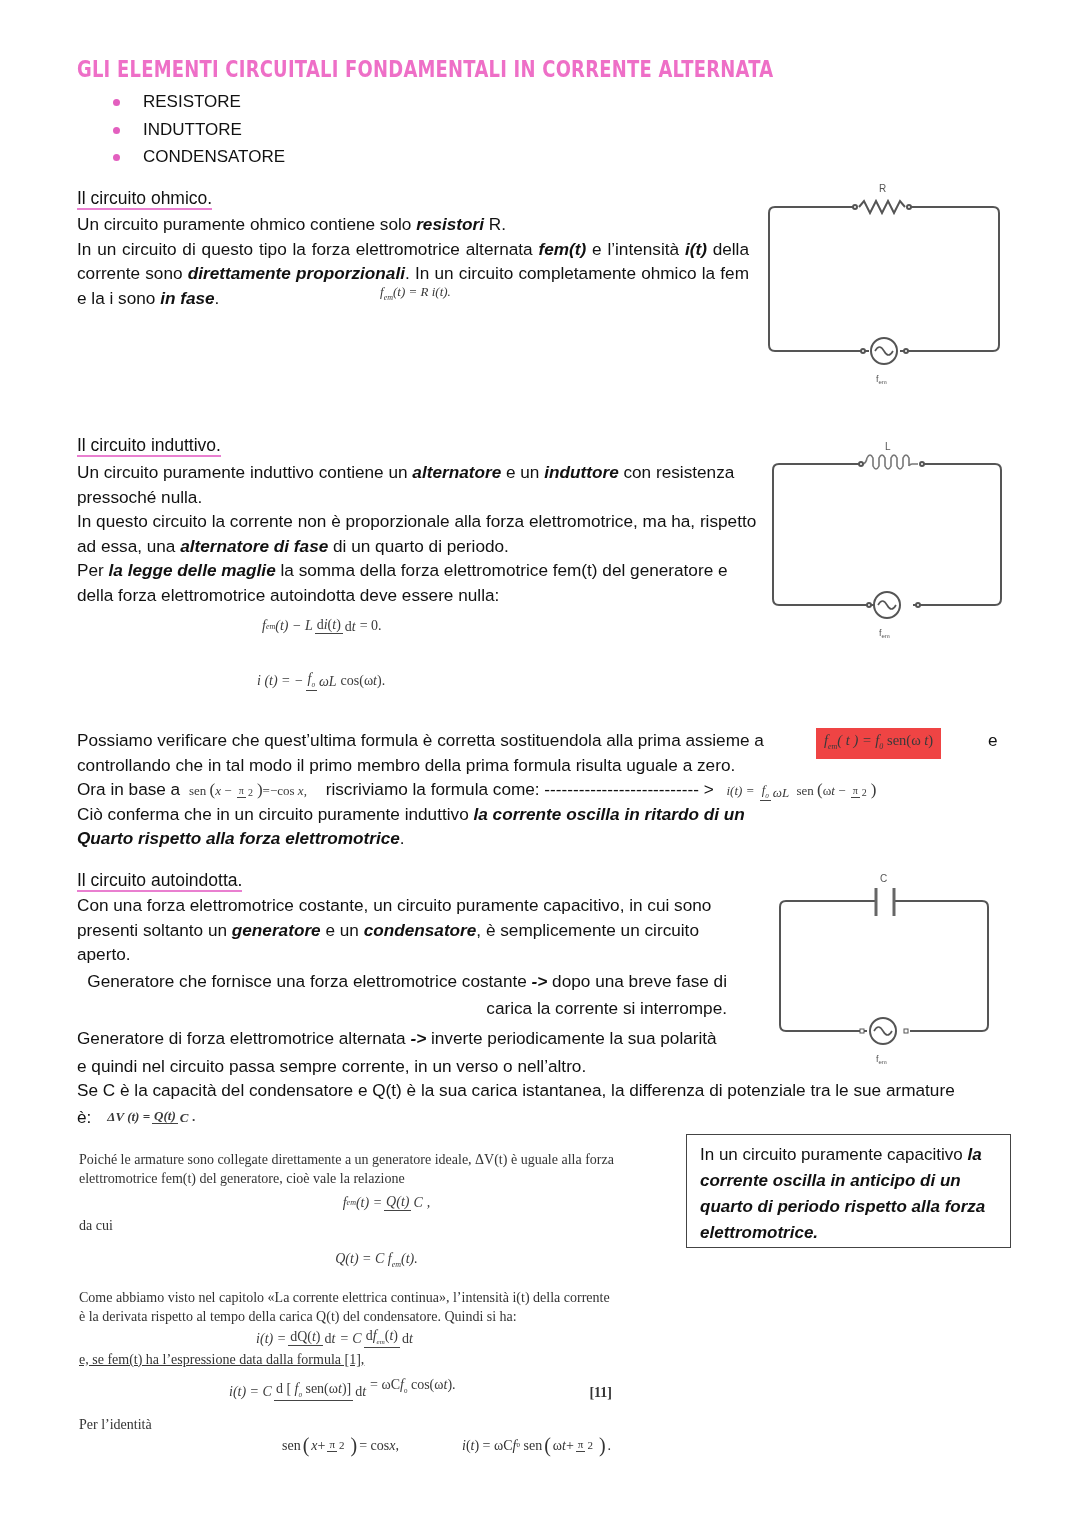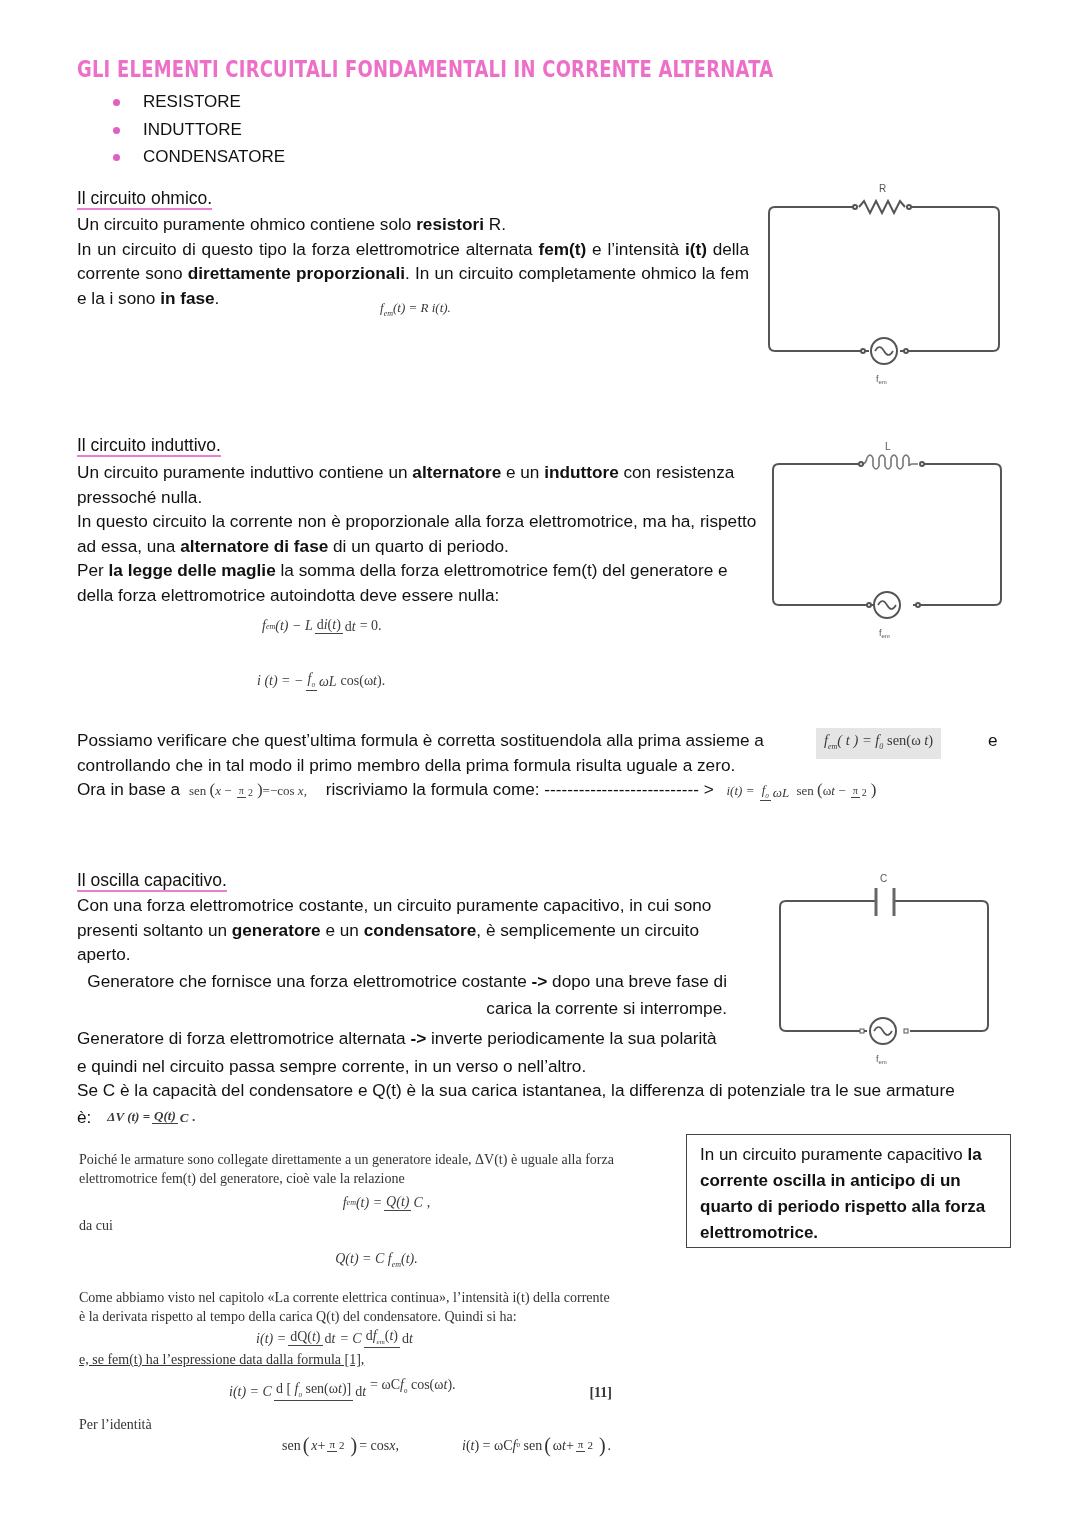--- a/index.html
+++ b/index.html
@@ -10,48 +10,48 @@
     left: 77px; top: 56px; font-family: "DejaVu Sans", sans-serif; font-weight: bold;
     font-size: 23px; color: #ee6fc7; letter-spacing: 0.3px; transform: scaleX(0.78);
     transform-origin: left top; white-space: nowrap;
   }
   .bullets { left: 110px; top: 90px; list-style: none; }
   .bullets li { font-size: 17px; height: 27.5px; line-height: 24px; position: relative; padding-left: 33px; }
   .bullets li .dot { position: absolute; left: 3px; top: 9px; width: 7px; height: 7px; border-radius: 50%; background: #e35fbf; }
   .text { font-size: 17.2px; line-height: 24.5px; }
   .h { display: inline-block; font-size: 17.5px; border-bottom: 2px solid #e97fd0; line-height: 20px; }
   .just { text-align: justify; }
-  b { font-weight: bold; }
+  b { font-weight: bold; font-style: italic; }
   .math { font-family: "Liberation Serif", serif; font-style: italic; color: #3a3a3a; }
   .frac { display: inline-flex; align-items: center; vertical-align: middle; line-height: 1; margin: 0 2px; }
   .frac .num { border-bottom: 1px solid #444; padding: 0 2px 1px; }
   .frac .den { padding: 1px 2px 0; }
   .book { font-family: "Liberation Serif", serif; font-size: 14px; line-height: 19px; color: #333; }
   .boxed { border: 1.3px solid #444; padding: 7px 13px; font-size: 17px; line-height: 26px; }
-  .hl { background: #e5e5e5; padding: 2px 8px; }
+  .hl { background: #ef4444; padding: 2px 8px; }
   svg text { font-family: "Liberation Sans", sans-serif; }
 </style>
 </head>
 <body>
 
 <div class="abs title">GLI ELEMENTI CIRCUITALI FONDAMENTALI IN CORRENTE ALTERNATA</div>
 <ul class="abs bullets">
   <li><span class="dot"></span><span>RESISTORE</span></li>
   <li><span class="dot"></span><span>INDUTTORE</span></li>
   <li><span class="dot"></span><span>CONDENSATORE</span></li>
 </ul>
 
 <div class="abs" style="left:77px; top:188px;">
   <span class="h">Il circuito ohmico.</span>
 </div>
 <div class="abs text just" style="left:77px; top:212px; width:672px;">
   <div><span>Un circuito puramente ohmico contiene solo </span><b>resistori</b><span> R.</span></div>
   <div><span>In un circuito di questo tipo la forza elettromotrice alternata </span><b>fem(t)</b><span> e l’intensità </span><b>i(t)</b><span> della corrente sono </span><b>direttamente proporzionali</b><span>. In un circuito completamente ohmico la fem e la i sono </span><b>in fase</b><span>.</span></div>
 </div>
-<div class="abs math" style="left:380px; top:300px; font-size:13px;">
+<div class="abs math" style="left:380px; top:284px; font-size:13px;">
   f<sub style="font-size:8px">em</sub>(t) = R i(t).
 </div>
 
 <svg class="abs" style="left:762px; top:180px;" width="245" height="210">
   <g stroke="#555" stroke-width="2" fill="none">
     <path d="M92 27 H13 Q7 27 7 33 V165 Q7 171 13 171 H107"></path>
     <path d="M147 27 H231 Q237 27 237 33 V165 Q237 171 231 171 H138"></path>
     <polyline points="97,27 102,21 108,33 114,21 120,33 126,21 132,33 138,21 143,27"></polyline>
     <circle cx="93" cy="27" r="2" fill="#fff"></circle>
       <circle cx="147" cy="27" r="2" fill="#fff"></circle>
@@ -124,24 +124,25 @@
         </span><span style="font-size:17px">)</span>=−cos <i>x</i>,</span>
     <span style="margin-left:14px;">riscriviamo la formula come: --------------------------- &gt;</span>
     <span class="math" style="font-size:13px; margin-left:8px;">i(t) = <span class="frac">
           <span class="num">f<sub style="font-size:7px">0</sub></span>
           <span class="den">ωL</span>
         </span> <span style="font-style:normal">sen <span style="font-size:17px">(</span>ω<i>t</i> − <span class="frac" style="font-size:10px">
             <span class="num">π</span>
             <span class="den">2</span>
           </span><span style="font-size:17px">)</span></span></span>
   </div>
+  <div style="width:700px;"><span>Ciò conferma che in un circuito puramente induttivo </span><b>la corrente oscilla in ritardo di un Quarto rispetto alla forza elettromotrice</b><span>.</span></div>
 </div>
 
 <div class="abs" style="left:77px; top:870px;">
-  <span class="h">Il oscilla capacitivo.</span>
+  <span class="h">Il circuito autoindotta.</span>
 </div>
 <div class="abs text" style="left:77px; top:893px; width:650px;">
   <div><span>Con una forza elettromotrice costante, un circuito puramente capacitivo, in cui sono presenti soltanto un </span><b>generatore</b><span> e un </span><b>condensatore</b><span>, è semplicemente un circuito aperto.</span></div>
   <div style="line-height:27.5px; margin-top:1px;text-align:right;"><span>Generatore che fornisce una forza elettromotrice costante </span><b>-&gt;</b><span> dopo una breve fase di carica la corrente si interrompe.</span></div>
   <div style="line-height:28px; margin-top:1px;"><span>Generatore di forza elettromotrice alternata </span><b>-&gt;</b><span> inverte periodicamente la sua polarità e quindi nel circuito passa sempre corrente, in un verso o nell’altro.</span></div>
 </div>
 <div class="abs text" style="left:77px; top:1078px; width:940px;">
   <div>Se C è la capacità del condensatore e Q(t) è la sua carica istantanea, la differenza di potenziale tra le sue armature</div>
   <div style="display:flex; align-items:center; margin-top:2px;">
     <span>è:</span>

